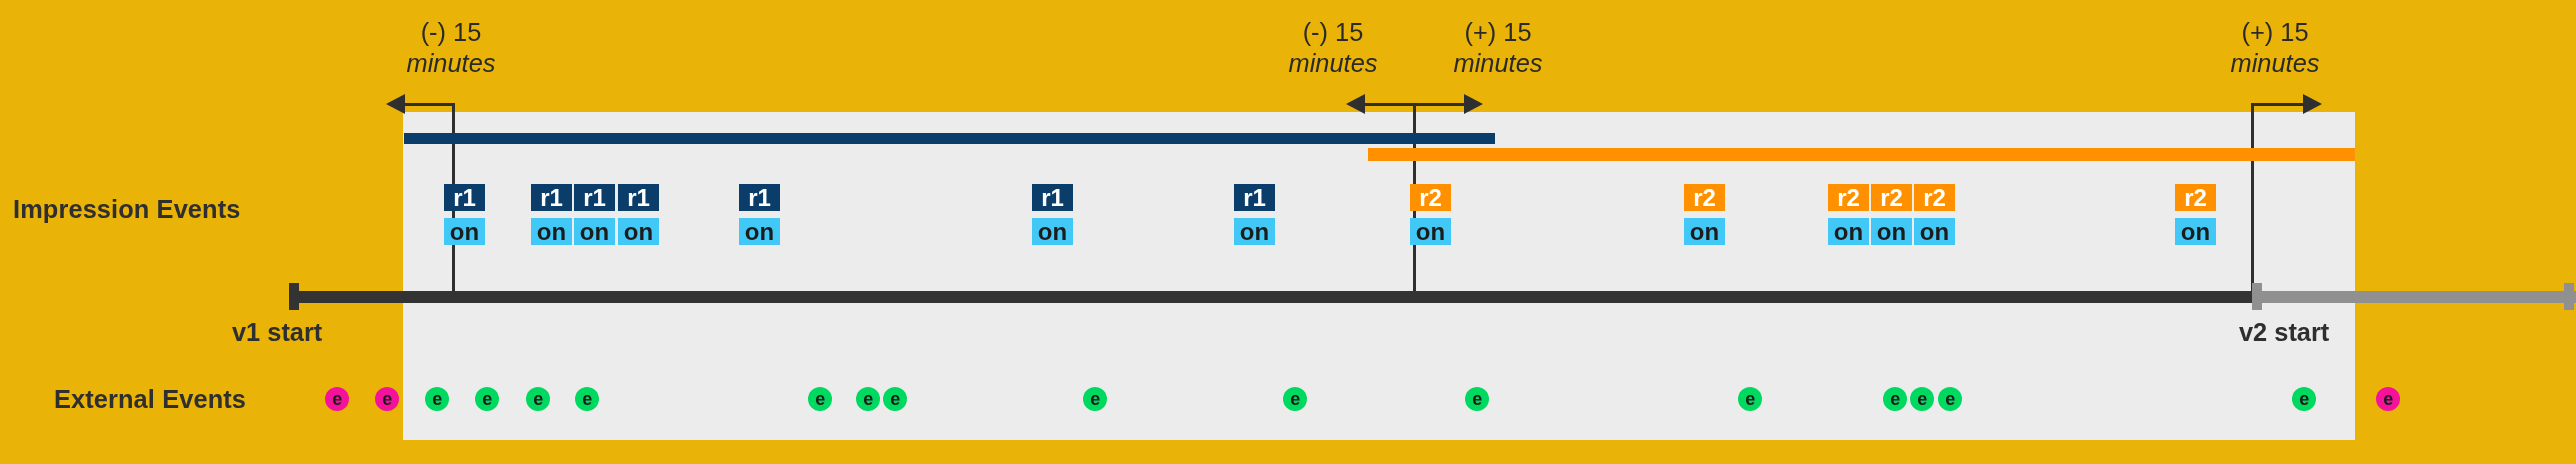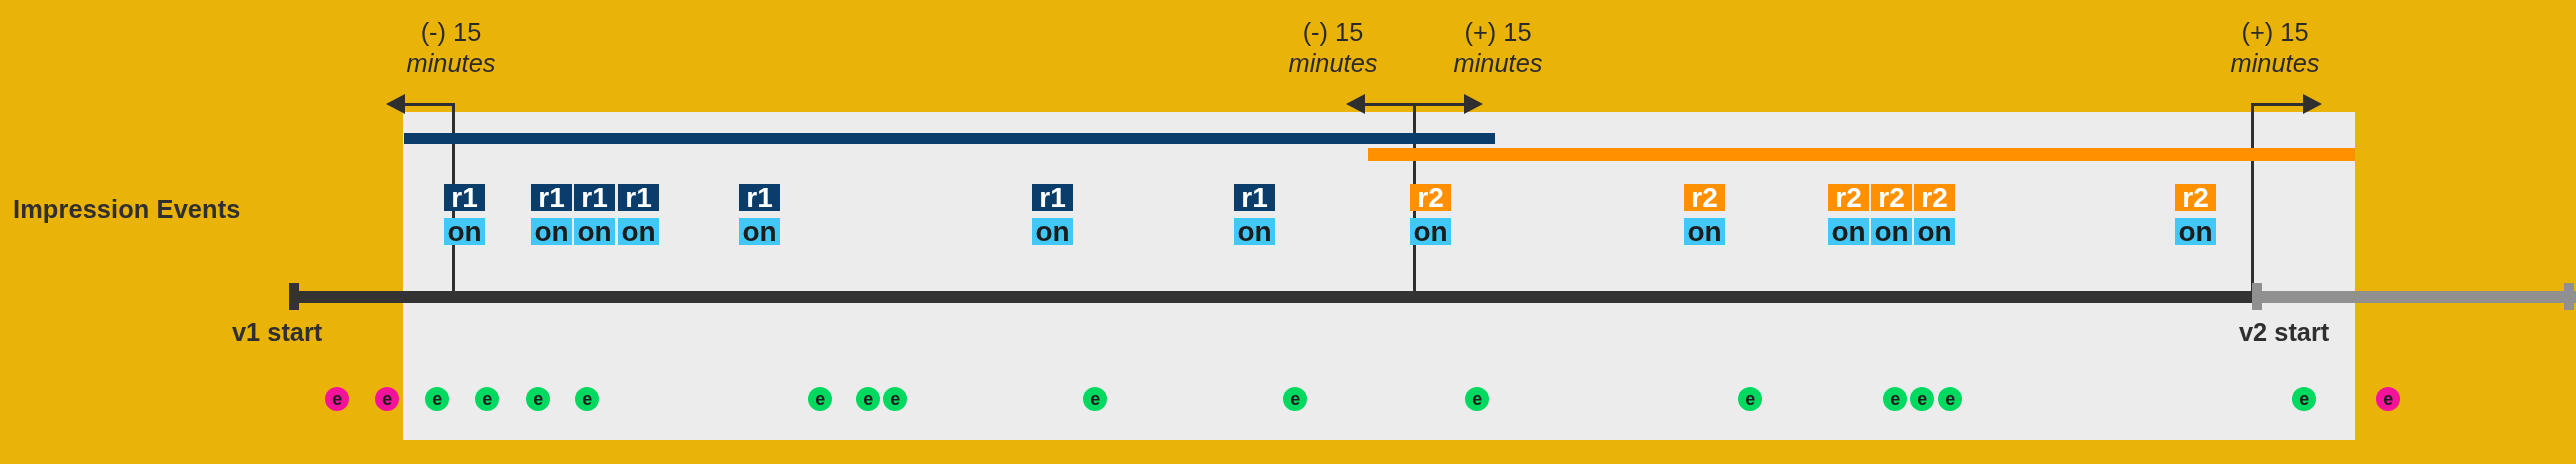--- a/index.html
+++ b/index.html
@@ -71,21 +71,21 @@
   
   .vbar { position: absolute; }
   .vbar.v1 { background: #0b3d6b; }
   .vbar.v2 { background: #ff9100; }
 
   
   .chip {
     position: absolute;
     width: 41px;
     height: 27px;
-    font-size: 28px;
+    font-size: 24px;
     font-weight: 700;
     display: flex;
     align-items: center;
     justify-content: center;
     box-sizing: border-box;
   }
   .chip.r1 { background: #0b3d6b; color: #ffffff; }
   .chip.r2 { background: #ff9100; color: #ffffff; }
   .chip.on { background: #41c8f7; color: #1c1c1c; }
 
@@ -202,20 +202,21 @@
 
   <div class="axis seg1" style="left:289px; top:291px; width:1968px;"></div>
   <div class="axis seg2" style="left:2252px; top:291px; width:348px;"></div>
   <div class="cap dark" style="left:289px; top:283px;"></div>
   <div class="cap gray" style="left:2252px; top:283px;"></div>
   <div class="cap gray" style="left:2564px; top:283px;"></div>
 
   <div class="start-label" style="left:232px; top:318px;">v1 start</div>
   <div class="start-label" style="left:2239px; top:318px;">v2 start</div>
 
+  <div class="row-label" style="left:54px; top:385px;">External Events</div>
 
   <div id="external-dots">
       <div class="edot pink" style="left: 325px; top: 387px;">e</div>
       <div class="edot pink" style="left: 375px; top: 387px;">e</div>
       <div class="edot green" style="left: 425px; top: 387px;">e</div>
       <div class="edot green" style="left: 475px; top: 387px;">e</div>
       <div class="edot green" style="left: 526px; top: 387px;">e</div>
       <div class="edot green" style="left: 575px; top: 387px;">e</div>
       <div class="edot green" style="left: 808px; top: 387px;">e</div>
       <div class="edot green" style="left: 856px; top: 387px;">e</div>

